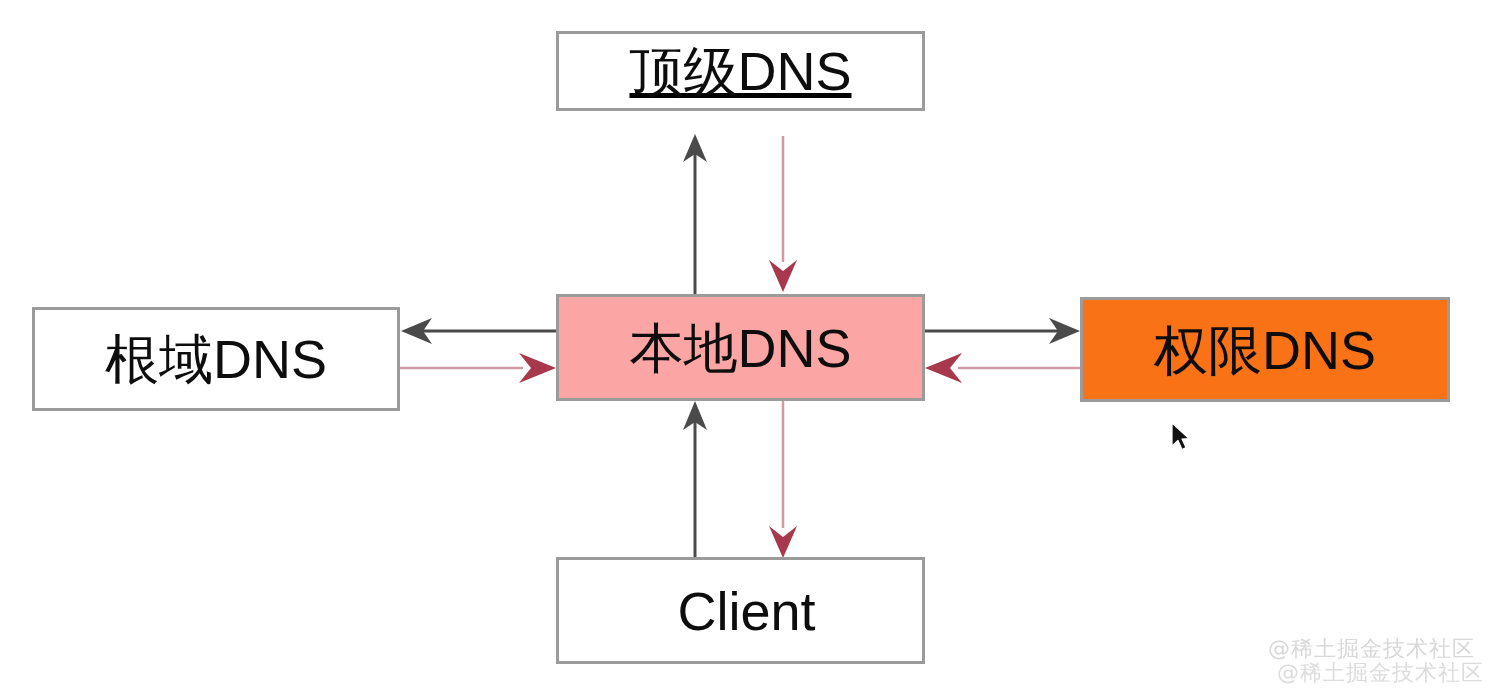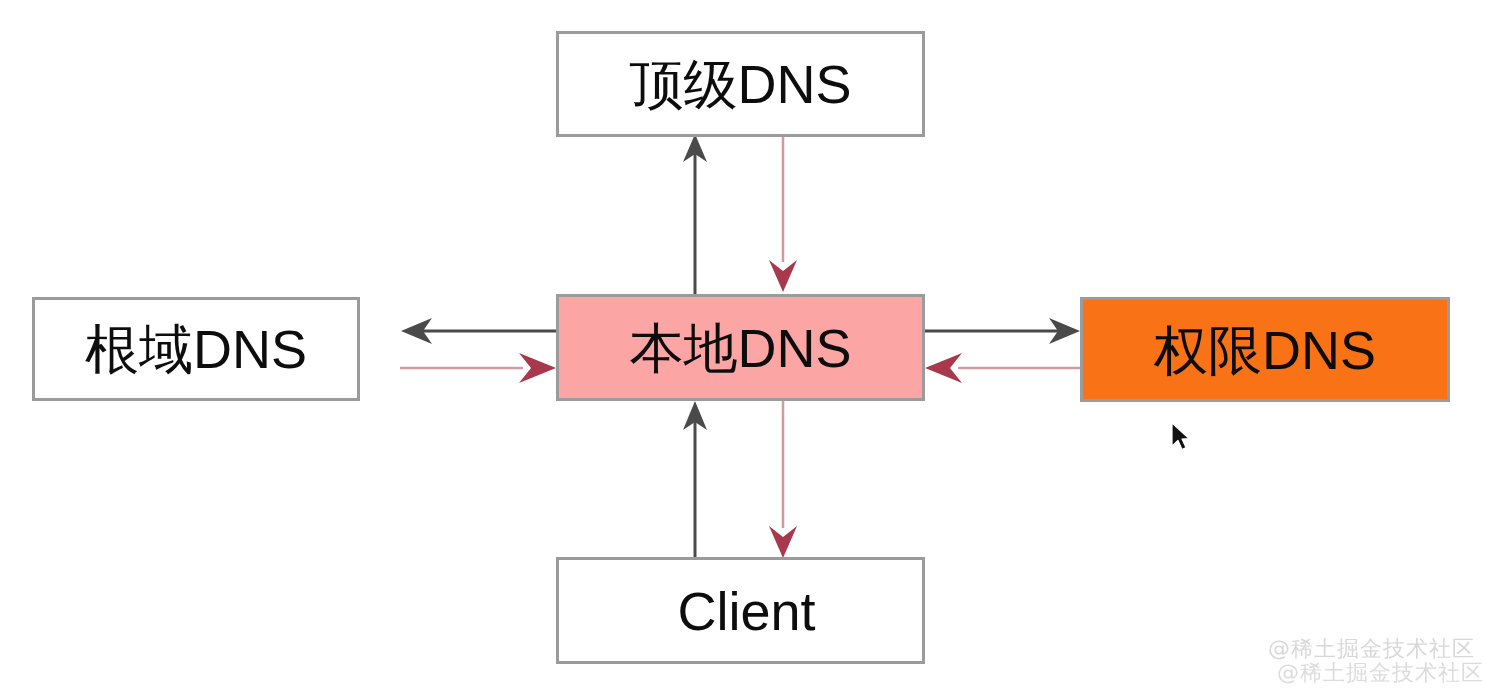--- a/index.html
+++ b/index.html
@@ -115,25 +115,25 @@
       <line x1="400" y1="368" x2="523" y2="368" stroke="#cf9aa4" stroke-width="2.5"></line>
       <path d="M 556 368 L 519 353 L 531 368 L 519 383 Z" fill="#a8394c"></path>
     </g>
 
     <g>
       <line x1="1080" y1="368" x2="958" y2="368" stroke="#cf9aa4" stroke-width="2.5"></line>
       <path d="M 925 368 L 962 353 L 950 368 L 962 383 Z" fill="#a8394c"></path>
     </g>
   </svg>
 
-  <div class="node-box" id="box-top" style="left: 556px; top: 31px; width: 369px; height: 106px; border-color: rgb(155, 155, 155); background: rgb(255, 255, 255);">
+  <div class="node-box" id="box-top" style="left: 556px; top: 31px; width: 369px; height: 80px; border-color: rgb(155, 155, 155); background: rgb(255, 255, 255); text-decoration: underline;">
     <span class="node-label">顶级DNS</span>
   </div>
 
-  <div class="node-box" id="box-left" style="left: 32px; top: 297px; width: 328px; height: 104px; border-color: rgb(155, 155, 155); background: rgb(255, 255, 255);">
+  <div class="node-box" id="box-left" style="left: 32px; top: 307px; width: 368px; height: 104px; border-color: rgb(155, 155, 155); background: rgb(255, 255, 255);">
     <span class="node-label">根域DNS</span>
   </div>
 
   <div class="node-box" id="box-center" style="left: 556px; top: 294px; width: 369px; height: 107px; border-color: rgb(155, 155, 155); background: #fca5a5;">
     <span class="node-label">本地DNS</span>
   </div>
 
   <div class="node-box" id="box-right" style="left: 1080px; top: 297px; width: 370px; height: 105px; border-color: rgb(155, 155, 155); background: #f97316;">
     <span class="node-label">权限DNS</span>
   </div>

